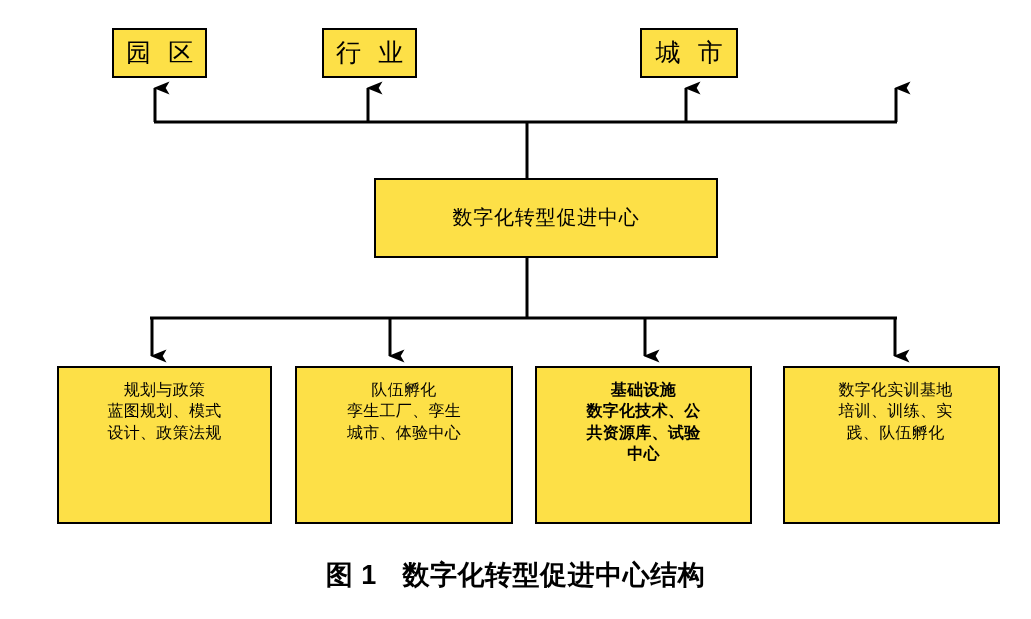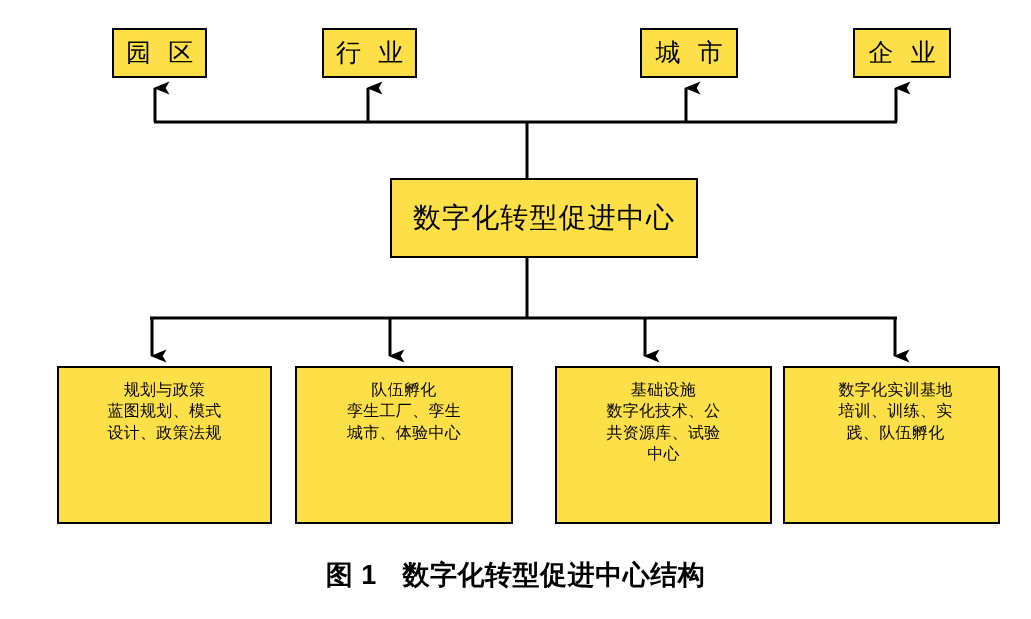--- a/index.html
+++ b/index.html
@@ -48,39 +48,39 @@
     height: 50px;
     font-size: 25px;
   }
   .top-box .node-text { letter-spacing: 0.22em; text-indent: 0.22em; }
   #box-park     { left: 112px; top: 28px; width: 95px; }
   #box-industry { left: 322px; top: 28px; width: 95px; }
   #box-city     { left: 640px; top: 28px; width: 98px; }
   #box-company  { left: 853px; top: 28px; width: 98px; }
   
   #box-center {
-    left: 390px;
+    left: 374px;
     top: 178px;
-    width: 308px;
+    width: 344px;
     height: 80px;
-    font-size: 28px;
+    font-size: 20px;
   }
   #box-center .node-text { letter-spacing: 0.04em; }
   
   .bottom-box {
     top: 366px;
     height: 158px;
     font-size: 16px;
     align-items: flex-start;
     padding-top: 11px;
   }
   .bottom-box .node-text { line-height: 1.33; }
   #box-policy       { left: 57px;  width: 215px; }
   #box-demo         { left: 295px; width: 218px; }
-  #box-infra        { left: 555px; width: 217px; }
+  #box-infra        { left: 535px; width: 217px; font-weight: bold; }
   #box-training     { left: 783px; width: 217px; padding-left: 8px; }
   
   #figure-caption {
     position: absolute;
     left: 0;
     top: 557px;
     width: 1031px;
     text-align: center;
     font-size: 27px;
     font-weight: bold;
@@ -132,23 +132,20 @@
 
   <div class="node-box top-box" id="box-park">
     <span class="node-text">园 区</span>
   </div>
   <div class="node-box top-box" id="box-city">
     <span class="node-text">城 市</span>
   </div>
   <div class="node-box top-box" id="box-industry">
     <span class="node-text">行 业</span>
   </div>
-  <div class="node-box top-box" id="box-company">
-    <span class="node-text">企 业</span>
-  </div>
 
   <div class="node-box" id="box-center">
     <span class="node-text">数字化转型促进中心</span>
   </div>
 
   <div class="node-box bottom-box" id="box-policy">
     <span class="node-text">规划与政策
 蓝图规划、模式
 设计、政策法规</span>
   </div>

